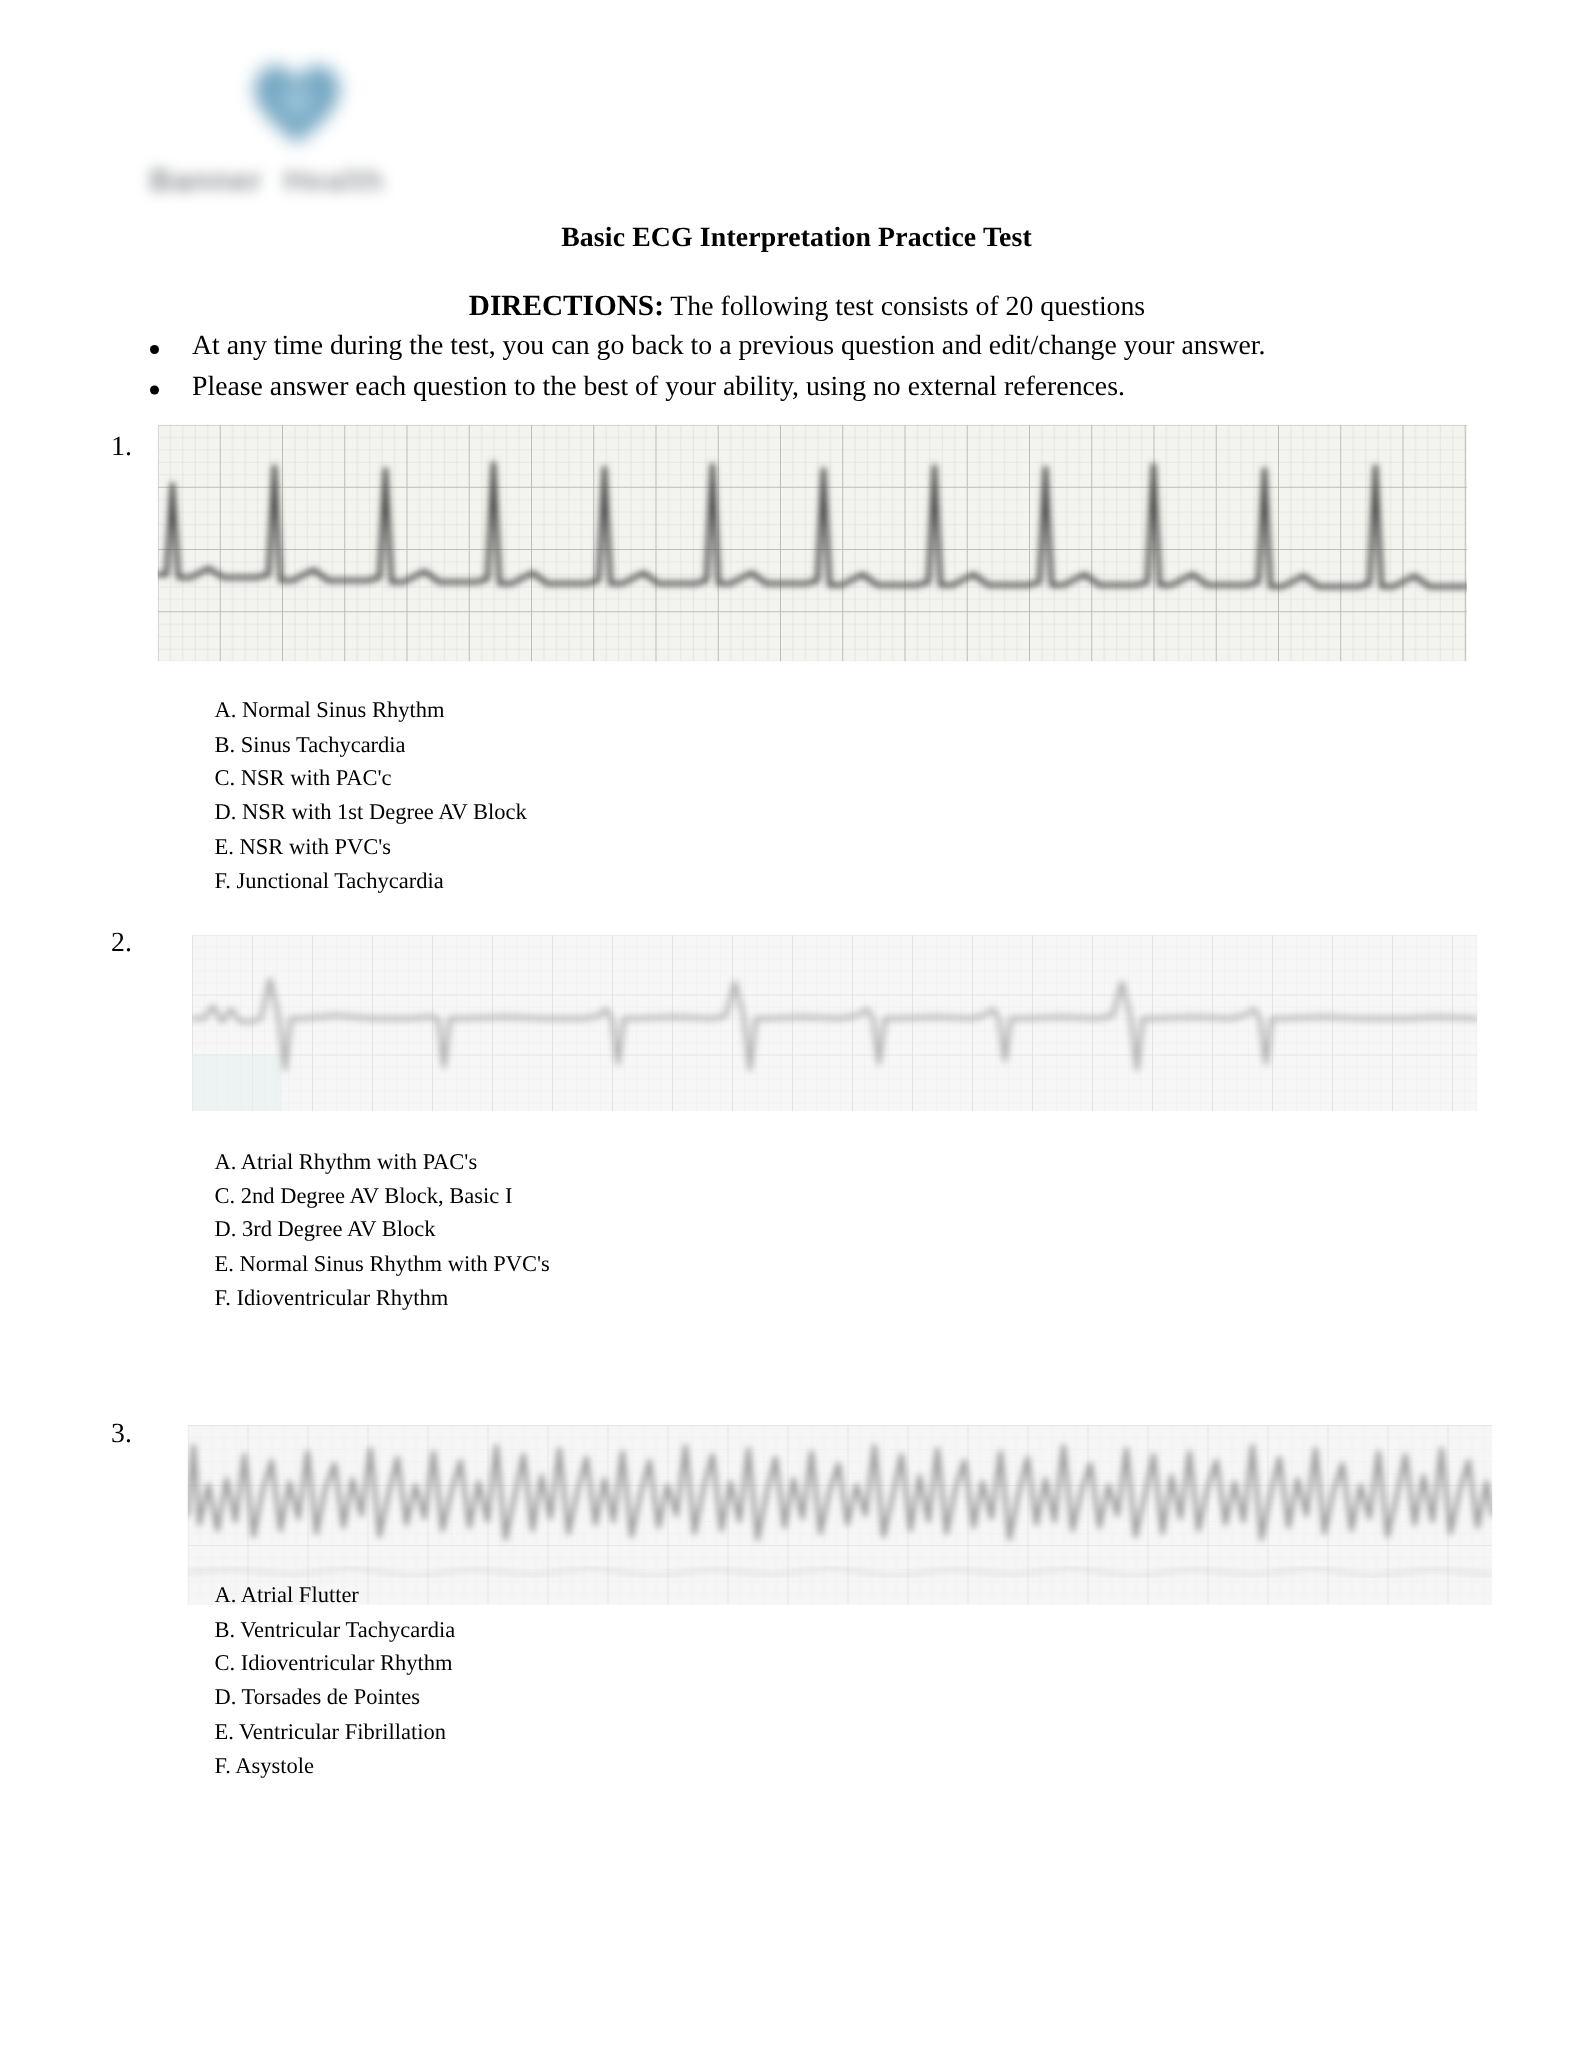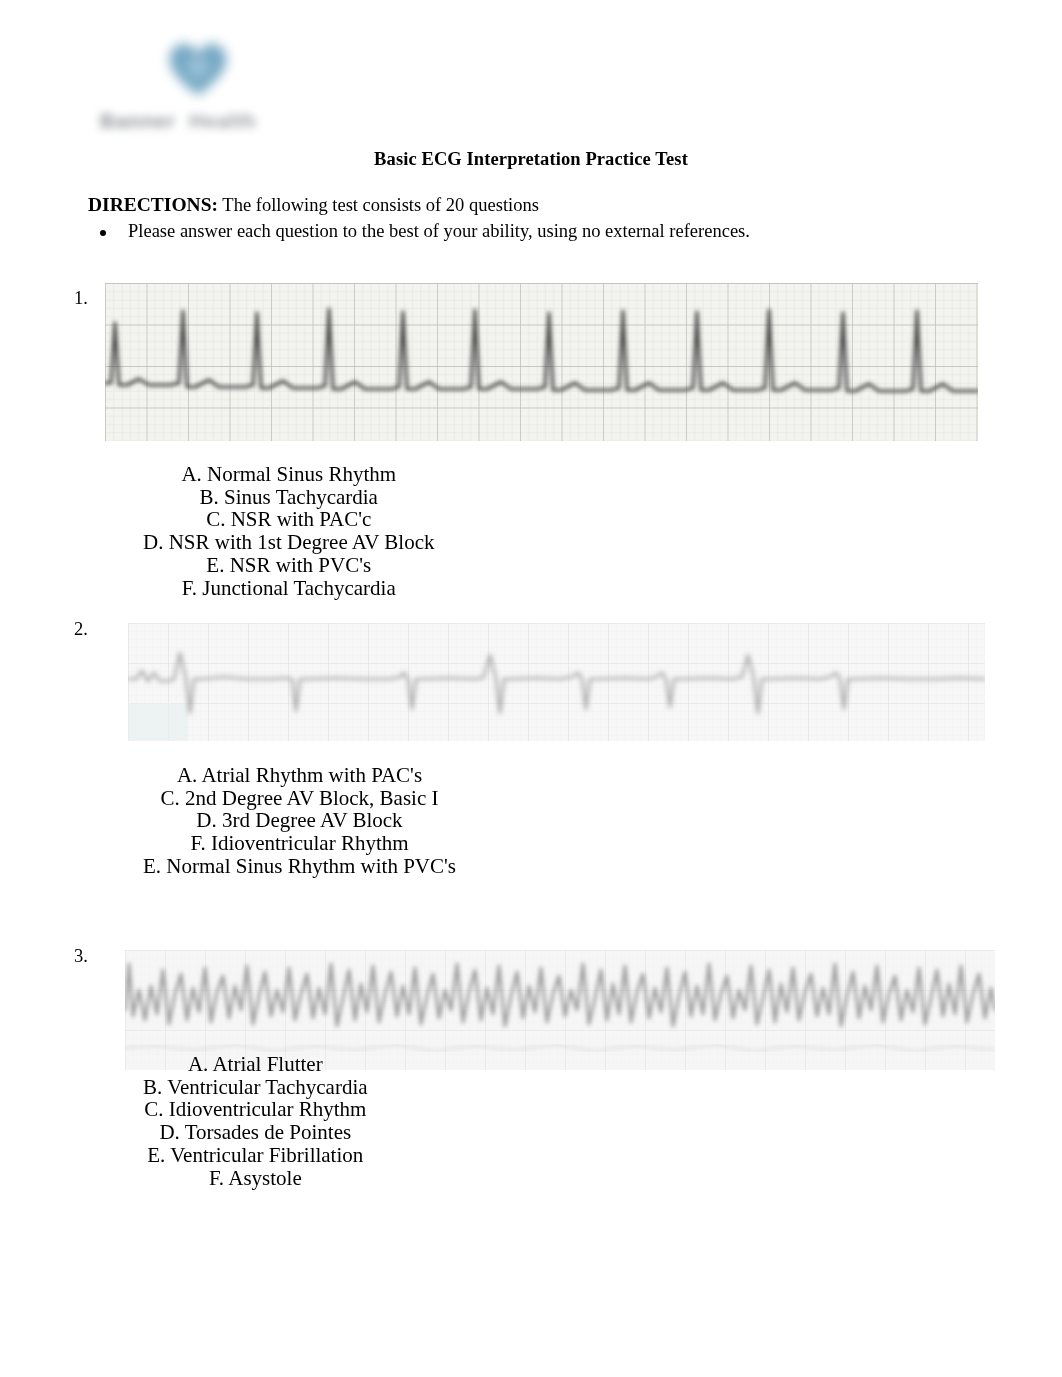--- a/index.html
+++ b/index.html
@@ -80,20 +80,21 @@
   .directions {
     position: absolute;
     left: 88px;
     top: 192px;
     width: 900px;
   }
   .directions-line {
     font-size: 18.5px;
     line-height: 25px;
     white-space: nowrap;
+    text-align: center;
   }
   .directions-label {
     font-weight: bold;
     font-size: 19.5px;
   }
   .directions-text { font-weight: normal; }
 
   .bullets {
     margin: 0;
     padding: 0;
@@ -129,24 +130,23 @@
     overflow: hidden;
     background: #ffffff;
   }
   .q-options {
     position: absolute;
     margin: 0;
     padding: 0;
     list-style: none;
   }
   .q-option {
-    font-size: 21px;
+    font-size: 15px;
     line-height: 22.7px;
     white-space: nowrap;
-    text-align: center;
   }
 
   
   .ecg-svg { display: block; width: 100%; height: 100%; }
 </style>
 </head>
 <body>
 
 <div class="page">
 
@@ -164,20 +164,21 @@
   </div>
 
   <div class="doc-title">Basic ECG Interpretation Practice Test</div>
 
   <div class="directions">
     <div class="directions-line">
       <span class="directions-label">DIRECTIONS:</span>
       <span class="directions-text">The following test consists of 20 questions</span>
     </div>
     <ul class="bullets">
+      <li class="bullet-item">At any time during the test, you can go back to a previous question and edit/change your answer.</li>
       <li class="bullet-item">Please answer each question to the best of your ability, using no external references.</li>
     </ul>
   </div>
 
   <div class="question">
     <div class="q-number" style="left:74px; top:288px;">1.</div>
 
     <div class="q-strip" style="left:105px; top:283px; width:873px; height:158px;">
       <svg class="ecg-svg" viewBox="0 0 873 158" preserveAspectRatio="none" xmlns="http://www.w3.org/2000/svg" aria-hidden="true">
         <defs>
@@ -263,22 +264,22 @@
                    L702 54 L708 50 L712 56 L716 86 L720 56 L728 56
                    L754 55 L780 56 L810 56 L830 55 L857 56"></path>
         </g>
       </svg>
     </div>
 
     <ul class="q-options" style="left:143px; top:764px;">
       <li class="q-option">A. Atrial Rhythm with PAC's</li>
       <li class="q-option">C. 2nd Degree AV Block, Basic I</li>
       <li class="q-option">D. 3rd Degree AV Block</li>
+      <li class="q-option">E. Normal Sinus Rhythm with PVC's</li>
       <li class="q-option">F. Idioventricular Rhythm</li>
-      <li class="q-option">E. Normal Sinus Rhythm with PVC's</li>
     </ul>
   </div>
 
   <div class="question">
     <div class="q-number" style="left:74px; top:946px;">3.</div>
 
     <div class="q-strip" style="left:125px; top:950px; width:870px; height:120px;">
       <svg class="ecg-svg" viewBox="0 0 870 120" preserveAspectRatio="none" xmlns="http://www.w3.org/2000/svg" aria-hidden="true">
         <defs>
           <pattern id="g3small" width="8" height="8" patternUnits="userSpaceOnUse">

